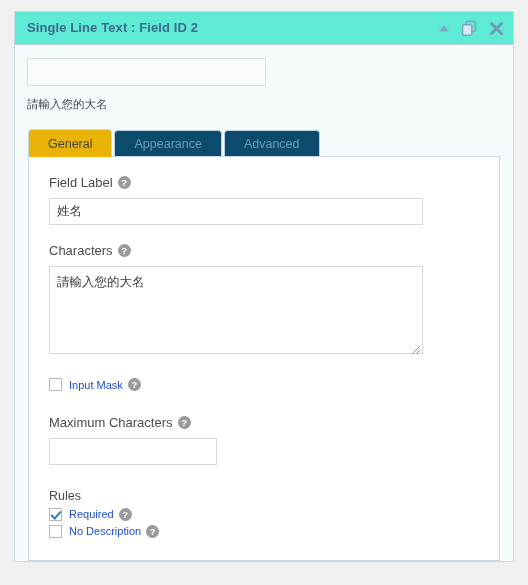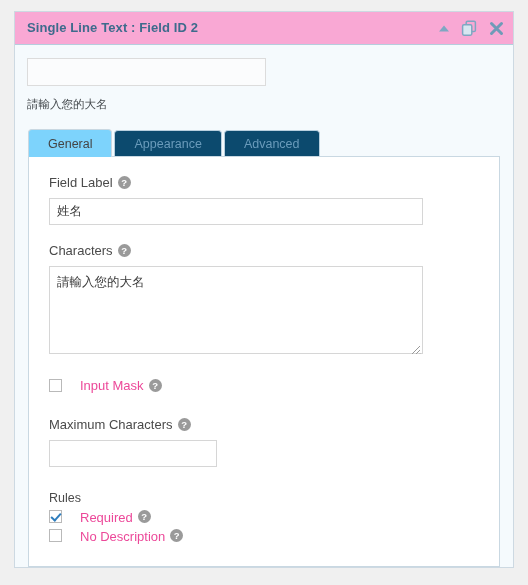--- a/index.html
+++ b/index.html
@@ -23,21 +23,21 @@
     width: 500px;
     background: #f5fafd;
     border: 1px solid #cdd9e2;
     box-sizing: border-box;
   }
 
   
   .panel-header {
     position: relative;
     height: 33px;
-    background: #f9a8d4;
+    background: #5eead4;
     border-bottom: 1px solid #b5cddd;
     box-sizing: border-box;
   }
   .panel-title {
     position: absolute;
     left: 12px;
     top: 8px;
     font-size: 13px;
     font-weight: bold;
     color: #3d6b8c;
@@ -111,21 +111,21 @@
     color: #6a9bbb;
     background: #0c4a6e;
     border: 1px solid #b9d0df;
     border-bottom: none;
     border-radius: 4px 4px 0 0;
     box-sizing: border-box;
     cursor: pointer;
     white-space: nowrap;
   }
   .tab.active {
-    background: #7dd3fc;
+    background: #eab308;
     color: #444444;
     border-color: #c9d8e2;
     height: 28px;
     line-height: 28px;
     position: relative;
     z-index: 4;
     margin-bottom: -1px;
   }
 
   
@@ -231,23 +231,23 @@
     position: absolute;
     left: 3px;
     top: 0px;
     width: 4px;
     height: 8px;
     border: solid #2e7dbd;
     border-width: 0 2px 2px 0;
     transform: rotate(42deg);
   }
   .cb-label {
-    font-size: 13px;
-    color: #ec4899;
-    margin-left: 18px;
+    font-size: 11px;
+    color: #1d4ed8;
+    margin-left: 7px;
     margin-right: 5px;
     white-space: nowrap;
   }
 
   .section-gap { height: 24px; }
 
   .maxchars-input {
     width: 168px;
     height: 27px;
     border: 1px solid #d6d6d6;

